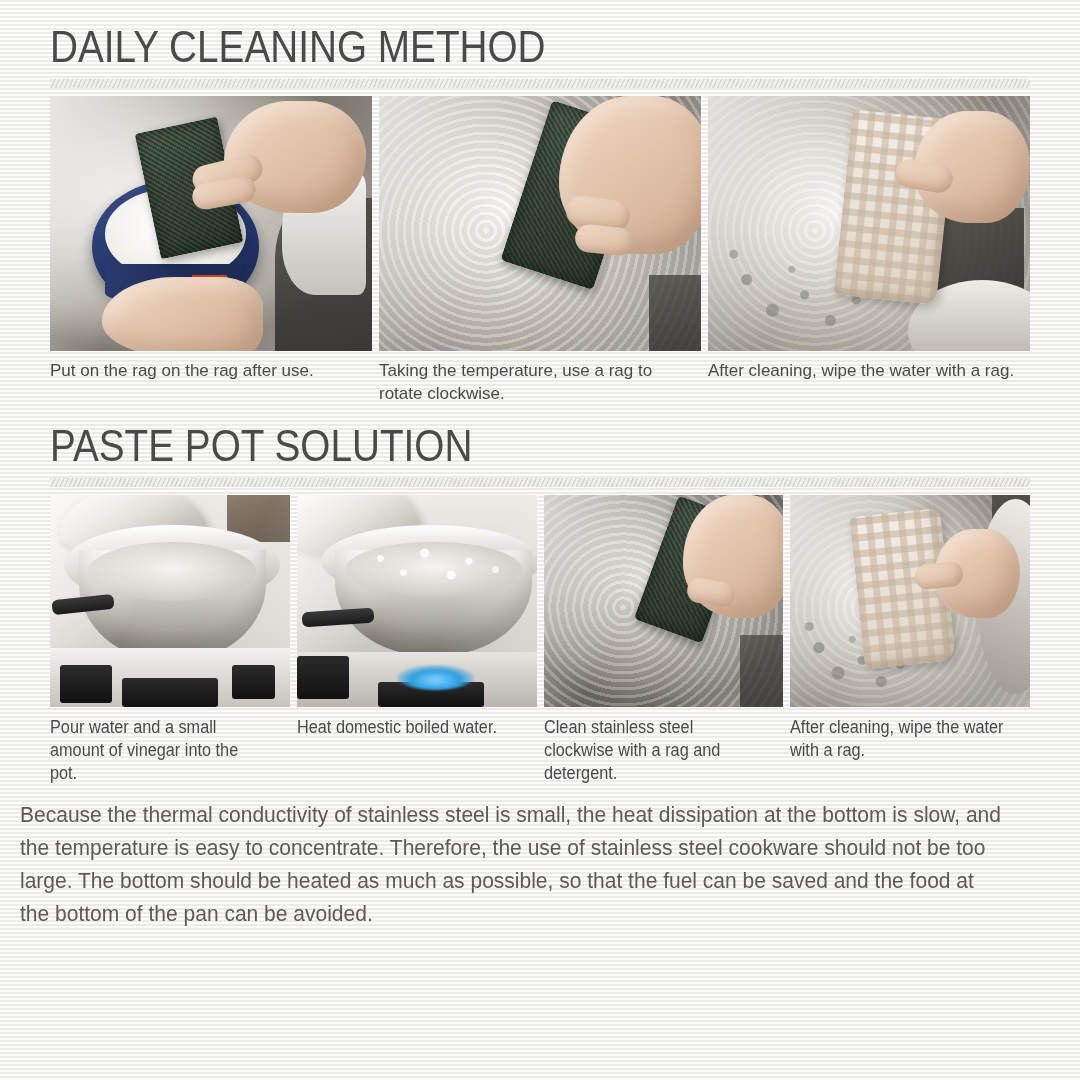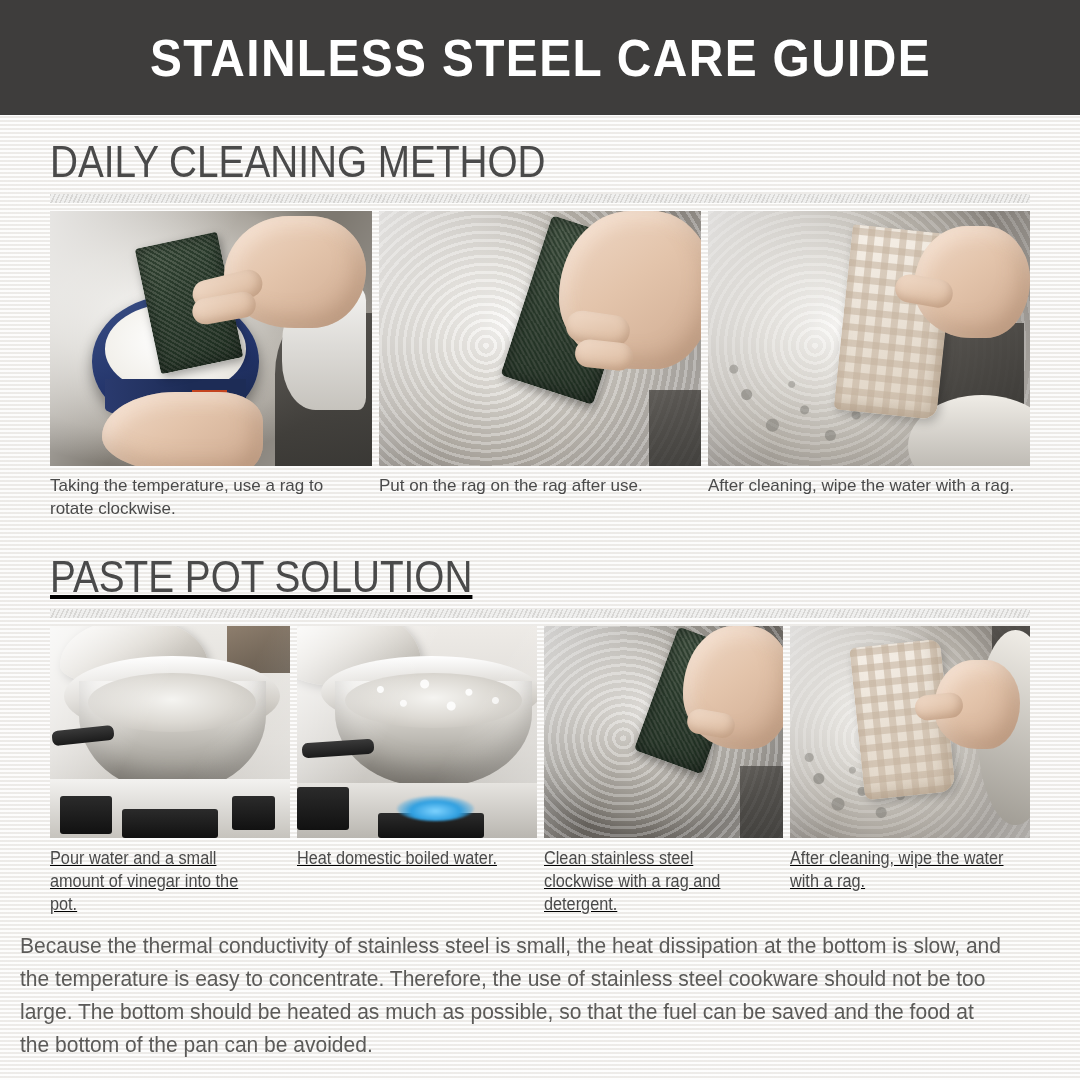--- a/index.html
+++ b/index.html
@@ -281,23 +281,20 @@
   .dark-corner {
     position:absolute;
     background: linear-gradient(160deg, #4c4945 0%, #262522 100%);
   }
 </style>
 </head>
 <body>
 
 <div class="page">
 
-  <div class="header">
-    <div class="header-title">STAINLESS STEEL CARE GUIDE</div>
-  </div>
 
   <div class="section" style="padding-top:22px;">
     <div class="section-head">DAILY CLEANING METHOD</div>
     <div class="divider"></div>
 
     <div class="photo-row row1" style="margin-top:8px;">
 
       <div class="photo">
         <div class="ph steel-a"></div>
         <div class="sheen"></div>
@@ -337,27 +334,27 @@
         <div class="droplets"></div>
         <div class="dark-corner" style="right:2%;bottom:0;width:30%;height:56%;border-radius:30% 0 0 0;opacity:.9;"></div>
         <div class="wok-rim" style="right:-8%;bottom:-12%;width:46%;height:40%;background:linear-gradient(180deg,#efece6,#aaa69f);"></div>
         <div class="cloth" style="left:42%;top:7%;width:32%;height:73%;transform:rotate(6deg);border-radius:4px 10px 14px 6px;"></div>
         <div class="hand" style="right:0%;top:6%;width:36%;height:44%;"></div>
         <div class="finger" style="left:58%;top:26%;width:18%;height:11%;transform:rotate(10deg);"></div>
       </div>
     </div>
 
     <div class="caption-row">
+      <div class="caption">Put on the rag on the rag after use.</div>
       <div class="caption">Taking the temperature, use a rag to rotate clockwise.</div>
-      <div class="caption">Put on the rag on the rag after use.</div>
       <div class="caption">After cleaning, wipe the water with a rag.</div>
     </div>
   </div>
 
-  <div class="section" style="padding-top:32px;text-decoration:underline;">
+  <div class="section" style="padding-top:16px;">
     <div class="section-head">PASTE POT SOLUTION</div>
     <div class="divider"></div>
 
     <div class="photo-row row2" style="margin-top:8px;">
 
       <div class="photo">
         <div class="ph" style="background:linear-gradient(180deg,#eceae6 0%,#dcd9d4 55%,#bfbcb6 100%);"></div>
         <div class="dark-corner" style="right:0;top:0;width:26%;height:22%;background:linear-gradient(160deg,#7d6b58,#4e4234);opacity:.85;"></div>
         <div class="lid" style="left:4%;top:-4%;width:62%;height:32%;"></div>
         <div class="wok-rim" style="left:6%;top:14%;width:90%;height:38%;"></div>

